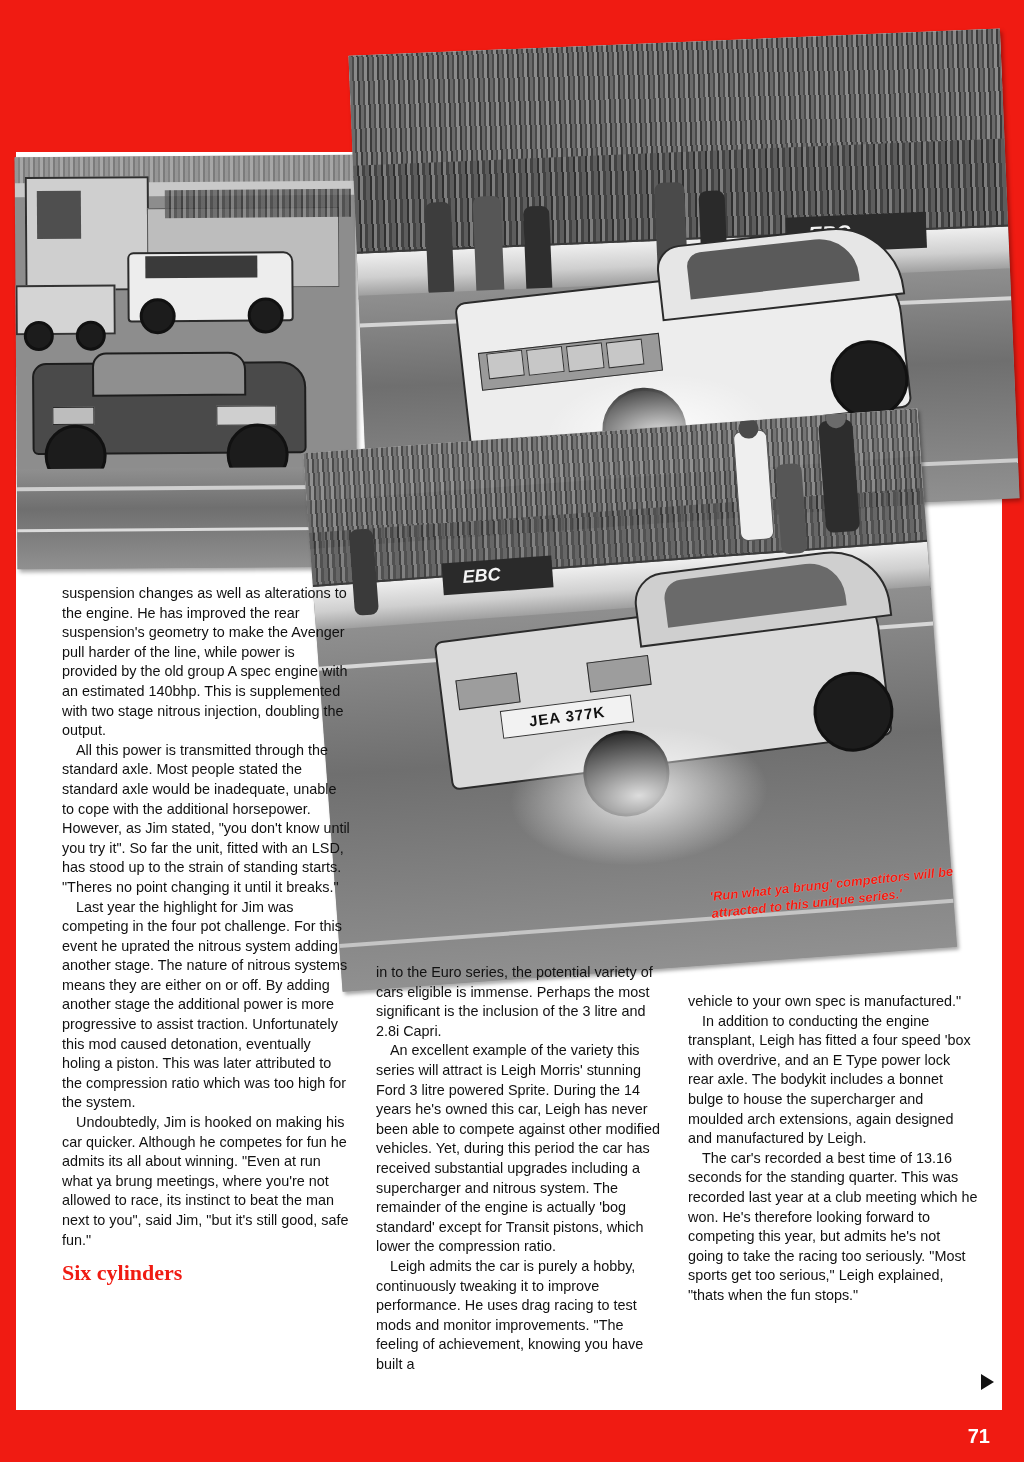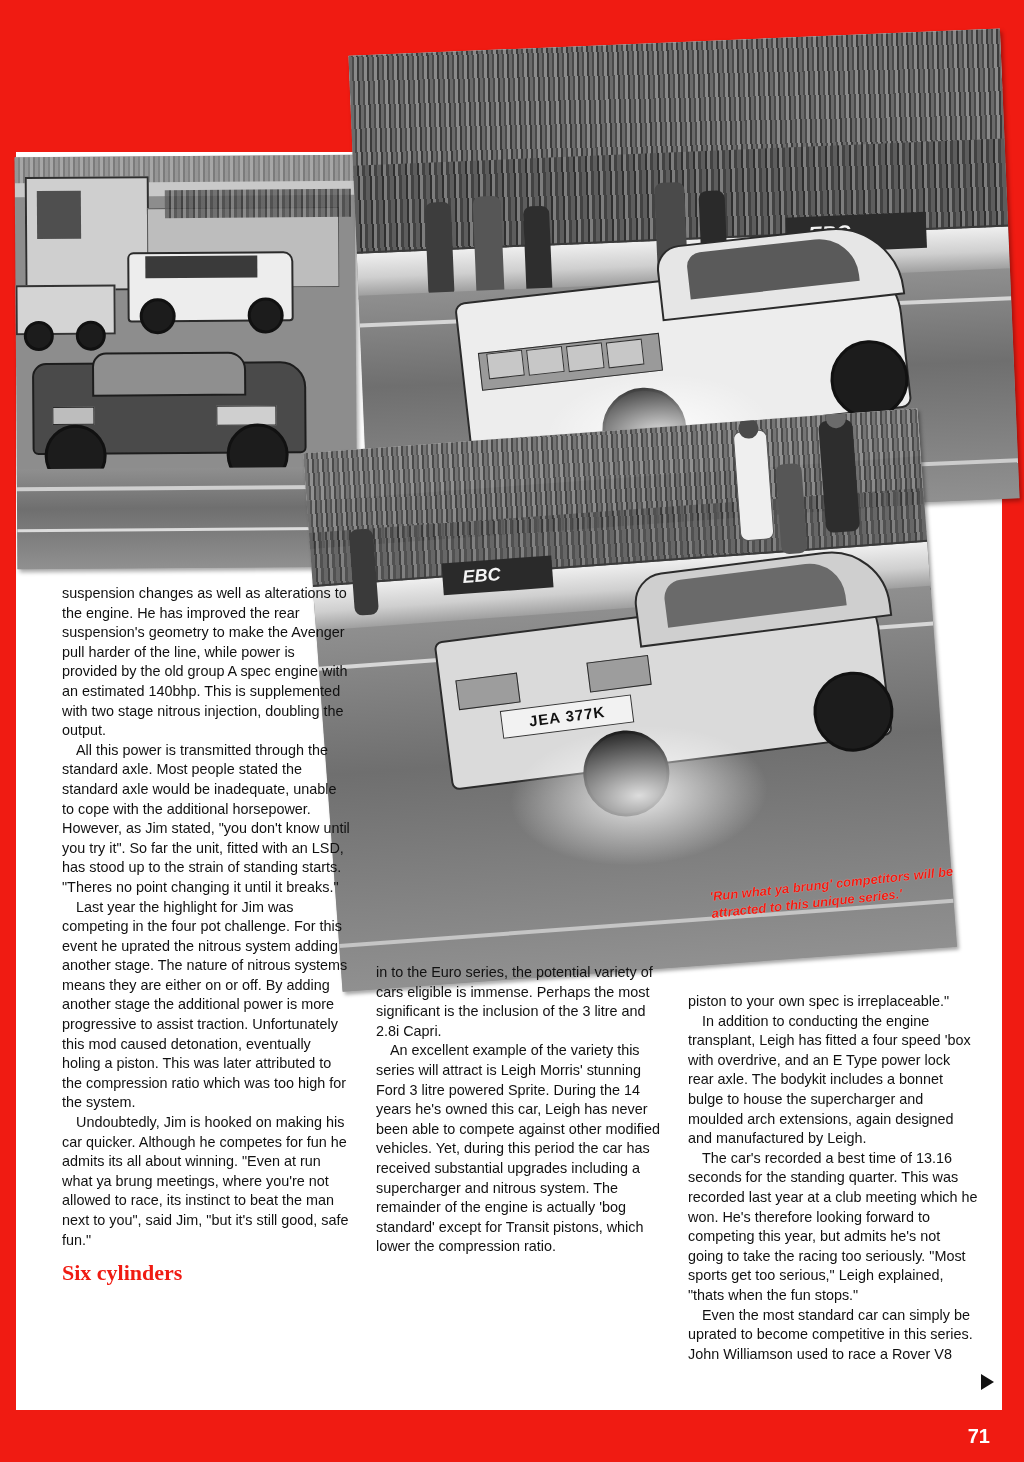--- a/index.html
+++ b/index.html
@@ -342,25 +342,25 @@
     <p class="first">suspension changes as well as alterations to the engine. He has improved the rear suspension's geometry to make the Avenger pull harder of the line, while power is provided by the old group A spec engine with an estimated 140bhp. This is supplemented with two stage nitrous injection, doubling the output.</p>
     <p>All this power is transmitted through the standard axle. Most people stated the standard axle would be inadequate, unable to cope with the additional horsepower. However, as Jim stated, "you don't know until you try it". So far the unit, fitted with an LSD, has stood up to the strain of standing starts. "Theres no point changing it until it breaks."</p>
     <p>Last year the highlight for Jim was competing in the four pot challenge. For this event he uprated the nitrous system adding another stage. The nature of nitrous systems means they are either on or off. By adding another stage the additional power is more progressive to assist traction. Unfortunately this mod caused detonation, eventually holing a piston. This was later attributed to the compression ratio which was too high for the system.</p>
     <p>Undoubtedly, Jim is hooked on making his car quicker. Although he competes for fun he admits its all about winning. "Even at run what ya brung meetings, where you're not allowed to race, its instinct to beat the man next to you", said Jim, "but it's still good, safe fun."</p>
     <div class="subhead">Six cylinders</div>
   </div>
 
   <div class="col" id="col-2">
     <p class="first">in to the Euro series, the potential variety of cars eligible is immense. Perhaps the most significant is the inclusion of the 3 litre and 2.8i Capri.</p>
     <p>An excellent example of the variety this series will attract is Leigh Morris' stunning Ford 3 litre powered Sprite. During the 14 years he's owned this car, Leigh has never been able to compete against other modified vehicles. Yet, during this period the car has received substantial upgrades including a supercharger and nitrous system. The remainder of the engine is actually 'bog standard' except for Transit pistons, which lower the compression ratio.</p>
+    <p>Leigh admits the car is purely a hobby, continuously tweaking it to improve performance. He uses drag racing to test mods and monitor improvements. "The feeling of achievement, knowing you have built a</p>
   </div>
 
   <div class="col" id="col-3">
-    <p class="first">piston to your own spec is irreplaceable."</p>
+    <p class="first">vehicle to your own spec is manufactured."</p>
     <p>In addition to conducting the engine transplant, Leigh has fitted a four speed 'box with overdrive, and an E Type power lock rear axle. The bodykit includes a bonnet bulge to house the supercharger and moulded arch extensions, again designed and manufactured by Leigh.</p>
     <p>The car's recorded a best time of 13.16 seconds for the standing quarter. This was recorded last year at a club meeting which he won. He's therefore looking forward to competing this year, but admits he's not going to take the racing too seriously. "Most sports get too serious," Leigh explained, "thats when the fun stops."</p>
-    <p>Even the most standard car can simply be uprated to become competitive in this series. John Williamson used to race a Rover V8</p>
   </div>
 
   <div class="arrow"></div>
   <div class="folio">71</div>
 
 </div>
 
 </body></html>

